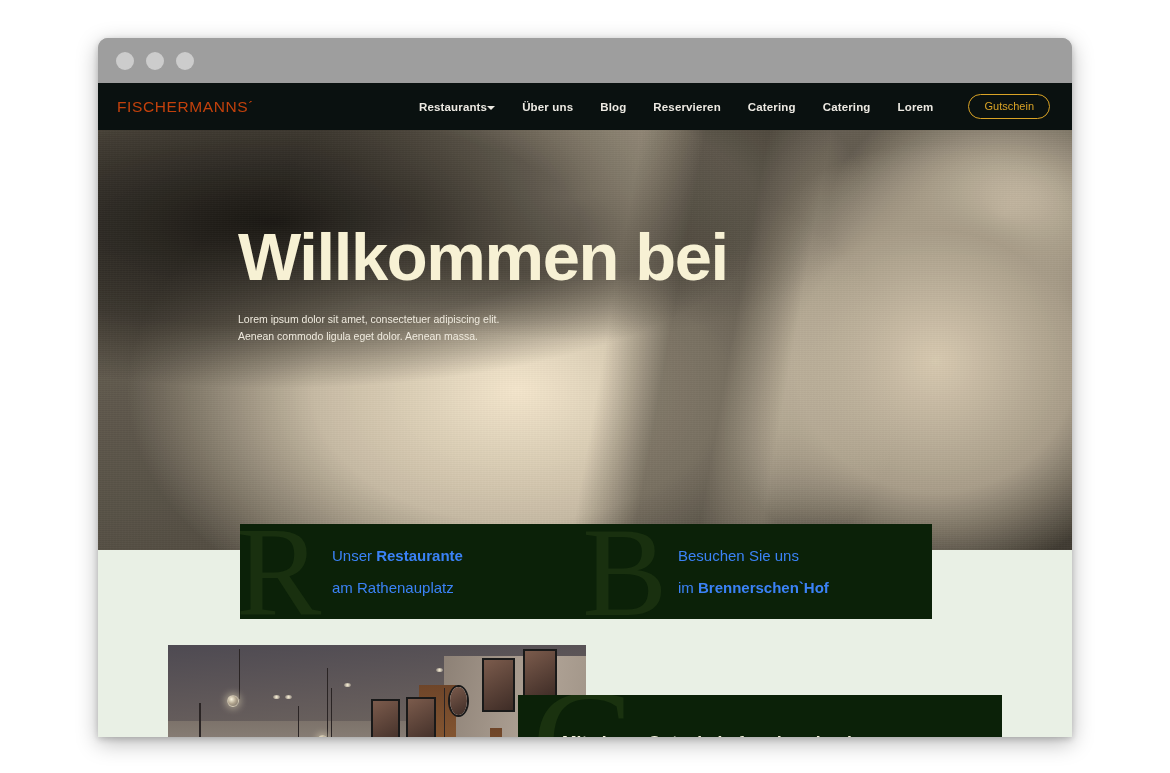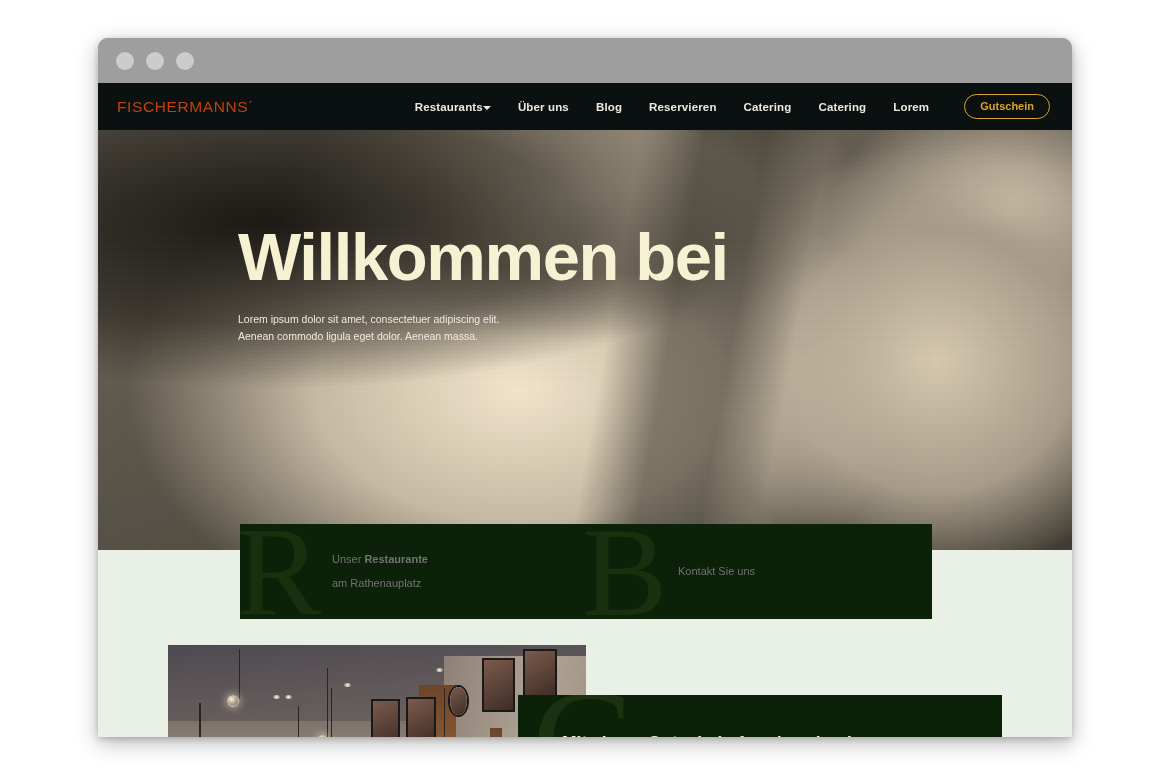--- a/index.html
+++ b/index.html
@@ -85,21 +85,21 @@
     width: 0; height: 0;
     border-left: 4px solid transparent;
     border-right: 4px solid transparent;
     border-top: 4.5px solid #ece9e2;
     position: relative;
     top: 1px;
   }
   #gutschein-btn {
     color: #d9a326;
     font-size: 11px;
-    font-weight: 700;
+    font-weight: 400;
     border: 1.4px solid #d9a326;
     border-radius: 14px;
     padding: 5px 15px 6px;
     white-space: nowrap;
     cursor: pointer;
     margin-left: 8px;
   }
 
   
   #hero {
@@ -184,22 +184,22 @@
     transform: translateY(-50%);
     font-family: "Liberation Serif", serif;
     font-size: 128px;
     line-height: 1;
     color: #19300f;
     pointer-events: none;
     user-select: none;
   }
   .banner-line {
     position: relative;
-    color: #737373;
-    font-size: 11px;
+    color: #3b82f6;
+    font-size: 15px;
     line-height: 2.12;
     white-space: nowrap;
   }
   .banner-line b { font-weight: 700; }
 
   
   #interior-photo {
     position: absolute;
     left: 70px;
     top: 562px;
@@ -333,21 +333,24 @@
       <div class="banner-col">
         <div class="banner-watermark">R</div>
         <div class="banner-line">
           <span>Unser </span><b>Restaurante</b>
         </div>
         <div class="banner-line">am Rathenauplatz</div>
       </div>
 
       <div class="banner-col">
         <div class="banner-watermark">B</div>
-        <div class="banner-line">Kontakt Sie uns</div>
+        <div class="banner-line">Besuchen Sie uns</div>
+        <div class="banner-line">
+          <span>im </span><b>Brennerschen`Hof</b>
+        </div>
       </div>
 
     </div>
 
     <div id="interior-photo">
       <div class="ip-wall"></div>
       <div class="ip-ceiling"></div>
       <div class="ip-rightwall"></div>
 
       <div class="ip-door" style="left:60%;top:22%;width:9%;height:78%;"></div>

